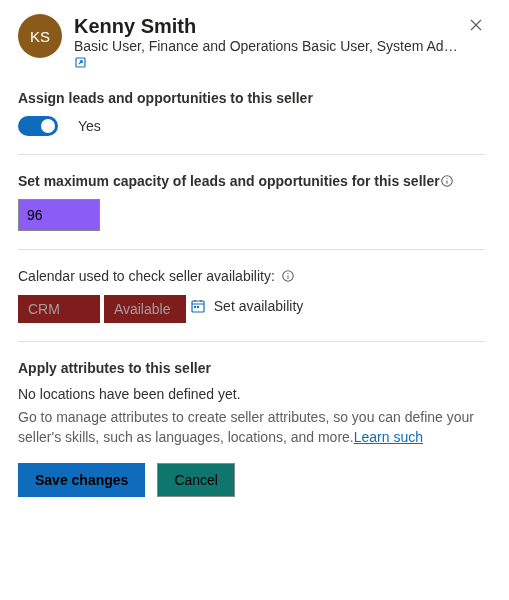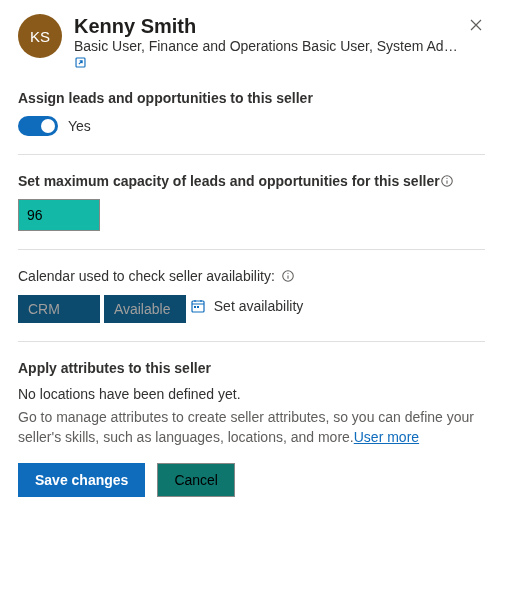--- a/index.html
+++ b/index.html
@@ -31,53 +31,53 @@
     cursor: pointer;
   }
   .popout-icon { display: inline-flex; }
   .close-btn {
     position: absolute; right: -4px; top: -2px;
     background: none; border: none; cursor: pointer; padding: 6px;
     color: #605e5c;
   }
   .close-btn svg { display:block; }
   .section-label { font-weight: 600; font-size: 14px; margin-top: 18px; }
-  .toggle-row { display: flex; align-items: center; gap: 10px; margin-top: 10px; }
+  .toggle-row { display: flex; align-items: center; gap: 20px; margin-top: 10px; }
   .toggle {
     width: 40px; height: 20px; background: #0f6cbd; border-radius: 10px;
     position: relative; cursor: pointer;
   }
   .toggle::after {
     content: ""; position: absolute; right: 3px; top: 3px;
     width: 14px; height: 14px; background: #fff; border-radius: 50%;
   }
   .divider { border: none; border-top: 1px solid #e1dfdd; margin: 18px 0; }
   .label-with-info { display: flex; align-items: center; font-weight: 600; text-align: right; }
   .info-icon { display: inline-flex; color: #605e5c; }
   .cap-input {
     margin-top: 10px; width: 82px; height: 32px;
     border: 1px solid #8a8886; padding: 0 8px; font-size: 14px;
-    background: #14b8a6;
+    background: #8b5cf6;
   }
   .ro-field {
     margin-top: 10px; display: inline-block; min-width: 82px;
-    background: #0c4a6e; color: #a19f9d; padding: 6px 10px; font-size: 14px;
+    background: #7f1d1d; color: #a19f9d; padding: 6px 10px; font-size: 14px;
   }
   .sub-label { margin-top: 8px; display:flex; align-items:center; gap:6px; font-weight:400; color:#323130; }
   .set-avail { display: inline-flex; align-items: center; gap: 8px; margin-top: 14px; cursor: pointer; color: #323130; }
   .set-avail .cal-icon { color: #0f6cbd; display:inline-flex; }
   .attr-empty { color: #323130; margin-top: 10px; }
   .attr-help { color: #605e5c; margin-top: 6px; line-height: 1.4; }
   .attr-help a { color: #0f6cbd; text-decoration: underline; cursor: pointer; }
   .footer { display: flex; gap: 12px; margin-top: 16px; }
   .btn {
     height: 34px; padding: 0 16px; font-size: 14px; cursor: pointer;
     border: 1px solid #8a8886; background: #0f766e;
   }
-  .btn.primary { background: #0f6cbd; color: #ffffff; border-color: #0f6cbd; font-weight: 600; }
+  .btn.primary { background: #0f6cbd; color: #000000; border-color: #0f6cbd; font-weight: 600; }
 </style>
 </head>
 <body>
 
 <div class="panel">
 
   <div class="header">
     <div class="avatar">KS</div>
     <div class="user-block">
       <div class="user-name">Kenny Smith</div>
@@ -146,21 +146,21 @@
       </svg>
     </span>
     <span>Set availability</span>
   </div>
 
   <hr class="divider">
 
   <div class="section-label">Apply attributes to this seller</div>
   <div class="attr-empty">No locations have been defined yet.</div>
   <div class="attr-help">
-    <span>Go to manage attributes to create seller attributes, so you can define your seller's skills, such as languages, locations, and more.</span><a>User more</a>
+    <span>Go to manage attributes to create seller attributes, so you can define your seller's skills, such as languages, locations, and more.</span><a>Learn such</a>
   </div>
 
   <div class="footer">
     <button class="btn primary">Save changes</button>
     <button class="btn">Cancel</button>
   </div>
 
 </div>
 
 </body></html>

